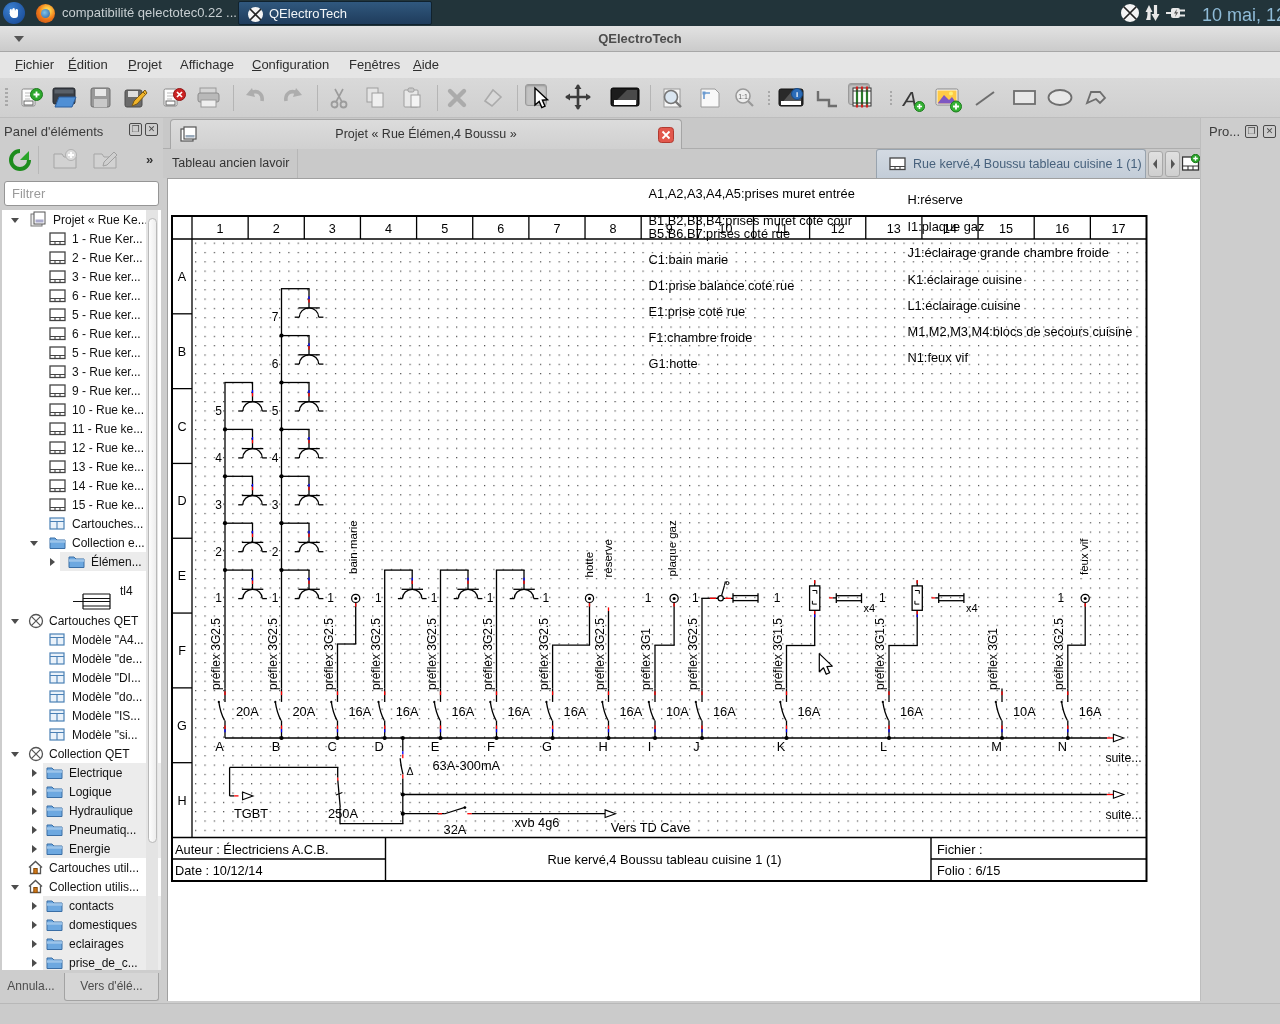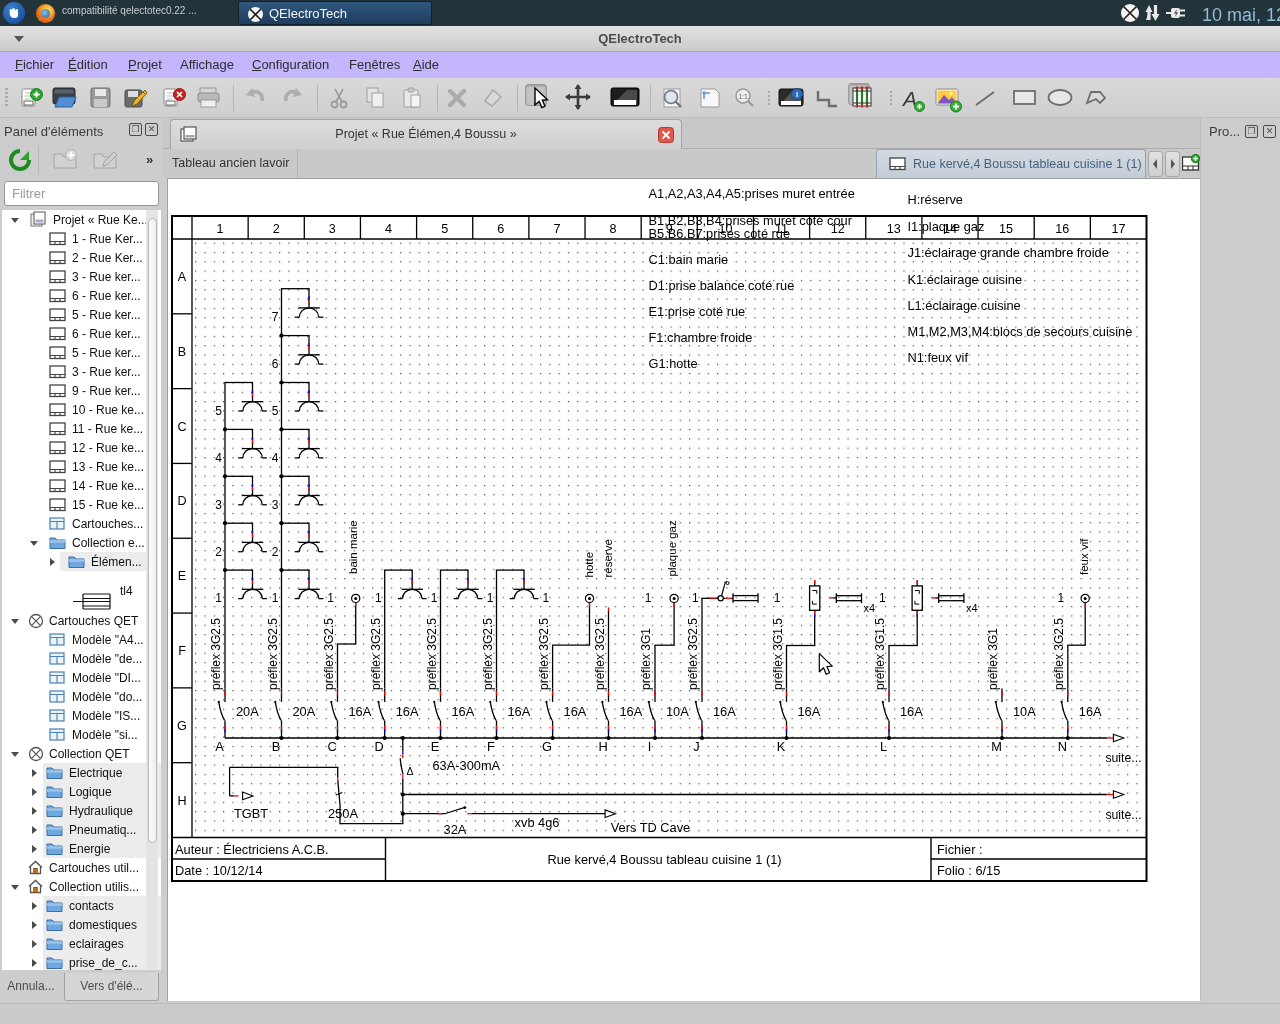--- a/index.html
+++ b/index.html
@@ -10,39 +10,39 @@
 
 
 #taskbar { left:0; top:0; width:1280px; height:26px; background:#22343a; }
 #tb-launch { left:3px; top:2px; width:22px; height:22px; border-radius:11px;
   background:radial-gradient(circle at 35% 30%, #3a7fd0, #15448f); }
 #tb-launch svg { position:absolute; left:3px; top:3px; }
 #tb-ff { left:36px; top:4px; width:19px; height:19px; border-radius:10px;
   background:radial-gradient(circle at 60% 35%, #ffd24a 15%, #f07818 50%, #b4471a); }
 #tb-ff i { position:absolute; left:5px; top:5px; width:9px; height:9px; border-radius:5px;
   background:radial-gradient(circle at 40% 40%, #7ec3e8, #2a5d9e); }
-#tb-task1 { left:62px; top:5px; color:#c7ced1; font-size:10px; }
+#tb-task1 { left:62px; top:5px; color:#c7ced1; font-size:13px; }
 #tb-active { left:238px; top:1px; width:194px; height:24px;
   background:linear-gradient(#30587e,#1f3c5c); border:1px solid #10222e;
   border-radius:2px; }
 #tb-active .ic { position:absolute; left:8px; top:4px; }
 #tb-active .tx { position:absolute; left:30px; top:4px; color:#f2f5f7; font-size:13px; }
 #tb-clock { left:1202px; top:5px; color:#8fbbd7; font-size:18px; white-space:nowrap; }
 
 
 #titlebar { left:0; top:26px; width:1280px; height:26px;
   background:linear-gradient(#e2e2e2,#cbcbcb); border-bottom:1px solid #a7a7a7; }
 #wt-title { width:100%; text-align:center; top:5px; color:#4d4d4d;
   font-weight:bold; font-size:13px; position:absolute; }
 #wt-tri { left:14px; top:10px; width:0; height:0; border-left:5px solid transparent;
   border-right:5px solid transparent; border-top:6px solid #555; }
 .wbtn { top:31px; color:#5e5e5e; font-size:15px; font-weight:bold; }
 
 
-#menubar { left:0; top:52px; width:1280px; height:26px; background:#c4b5fd;padding-left:16px; }
+#menubar { left:0; top:52px; width:1280px; height:26px; background:#e5e5e5;padding-left:16px; }
 #menubar span { position:absolute; top:5px; font-size:13px; color:#2e2e2e; }
 #menubar u { text-decoration:underline; }
 
 
 #toolbar { left:0; top:78px; width:1280px; height:40px;
   background:linear-gradient(#d9d9d9,#cfcfcf); border-bottom:1px solid #bdbdbd; }
 .ti { position:absolute; top:87px; width:22px; height:22px; }
 .tsep { position:absolute; top:7px; width:1px; height:26px; background:#b5b5b5; }
 .pressed { border:1px solid #9a9a9a; border-radius:3px; background:#c3c3c3;
   box-shadow:inset 0 1px 2px rgba(0,0,0,.25); }

